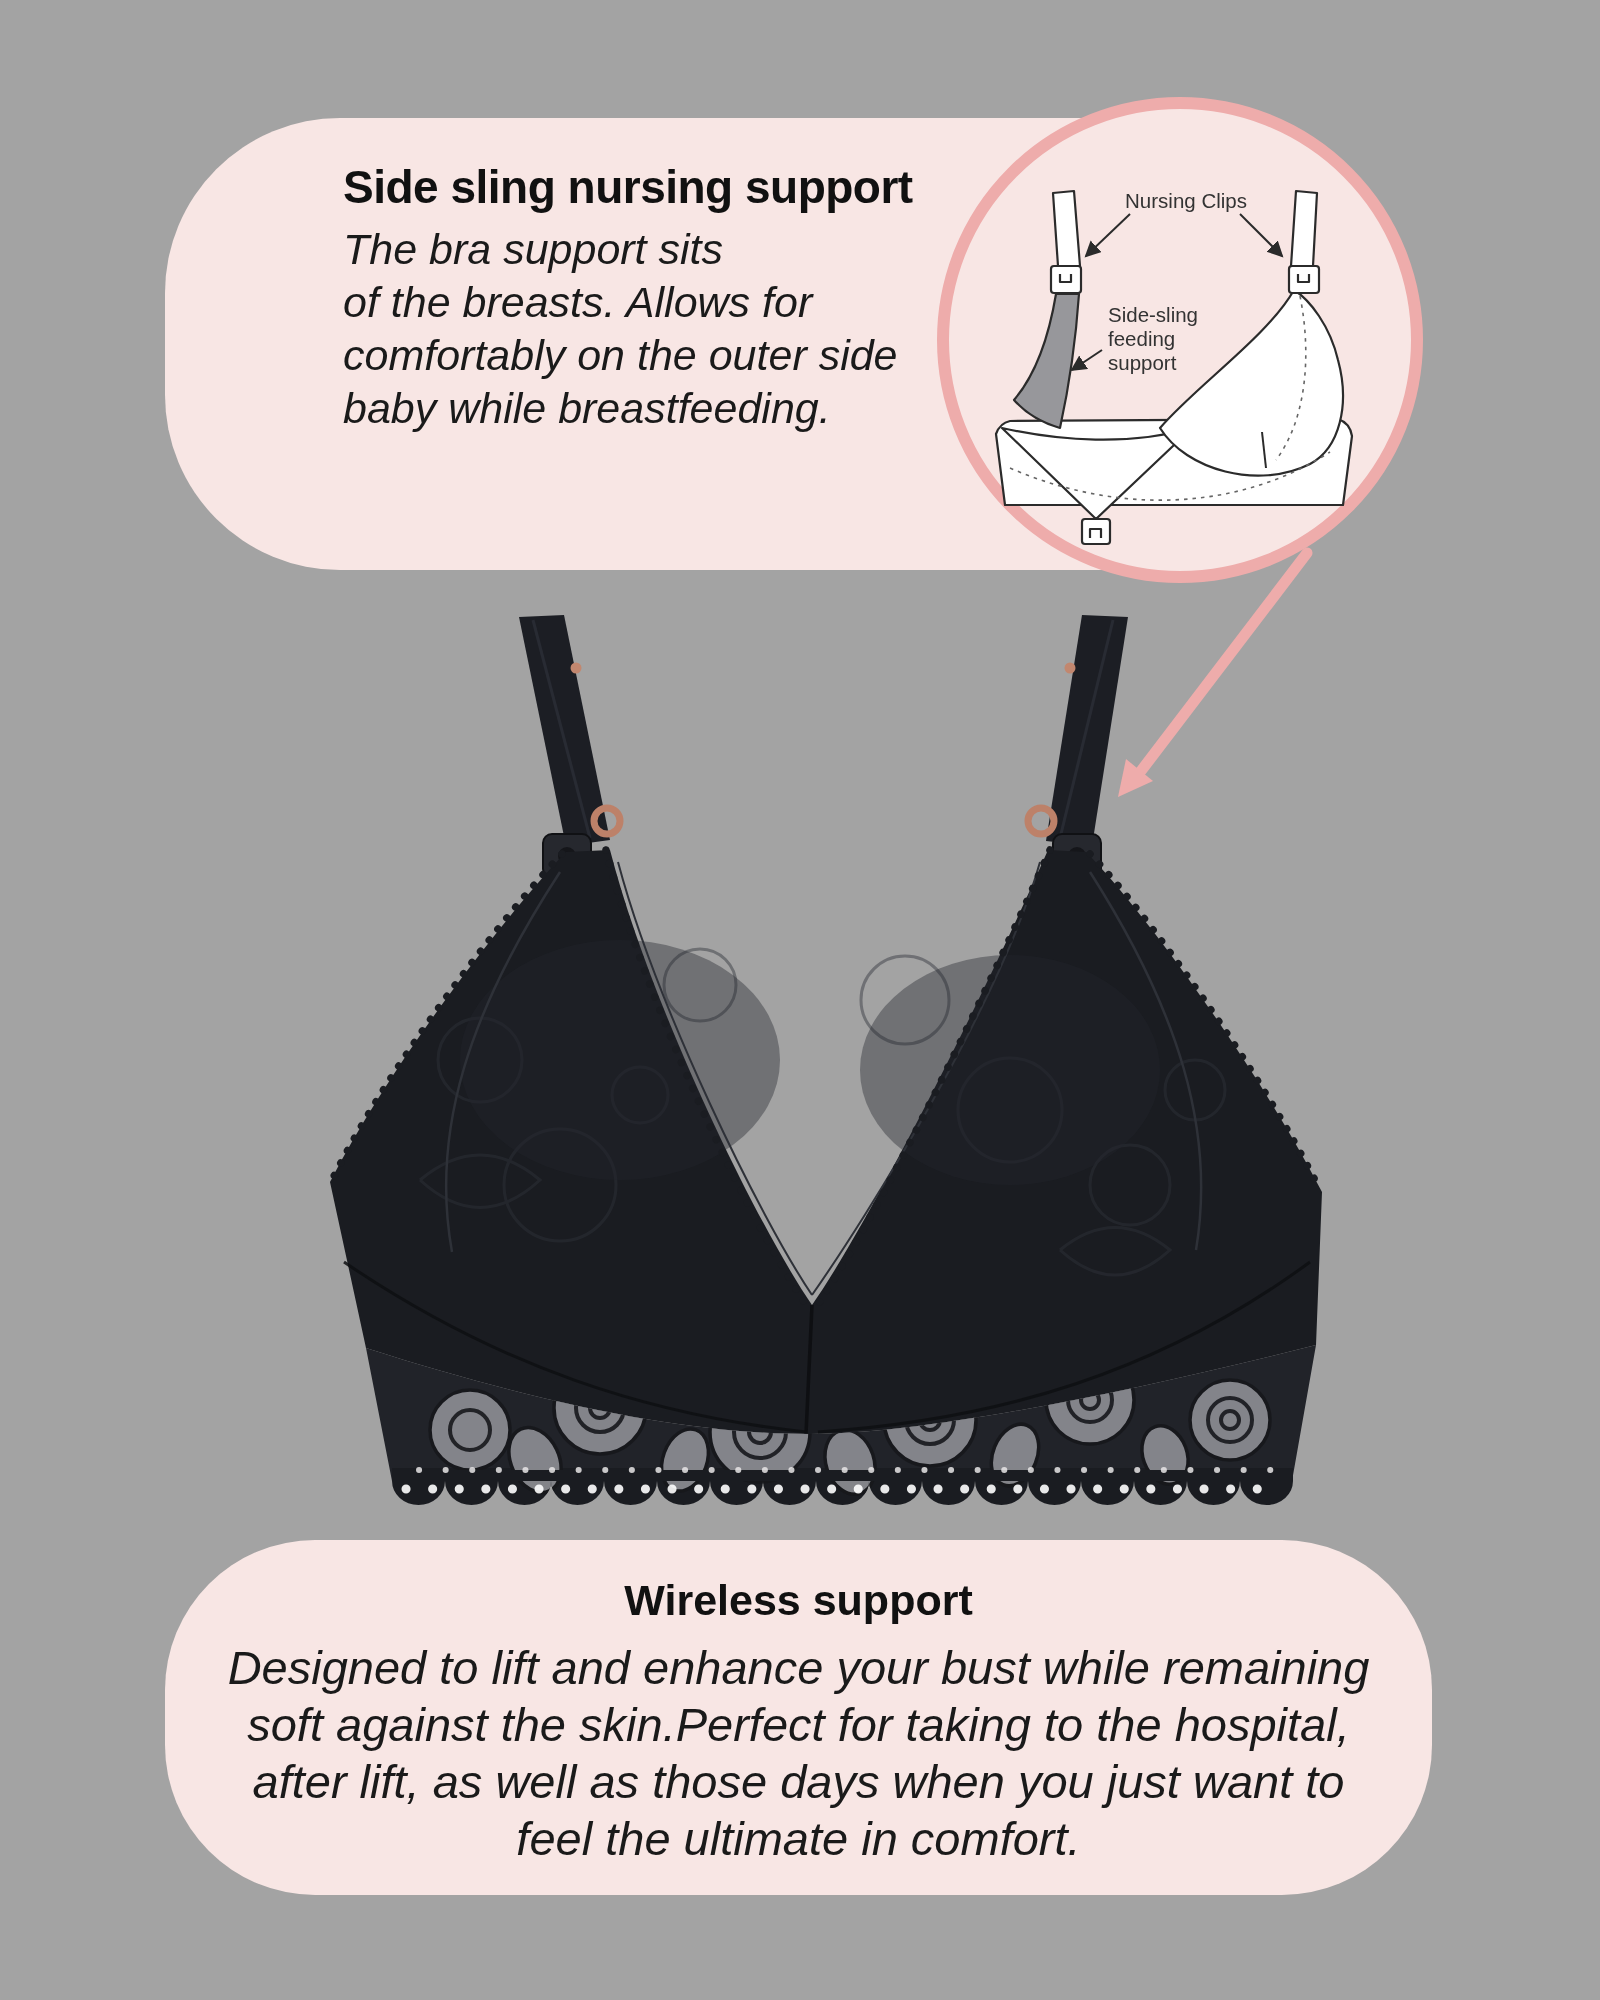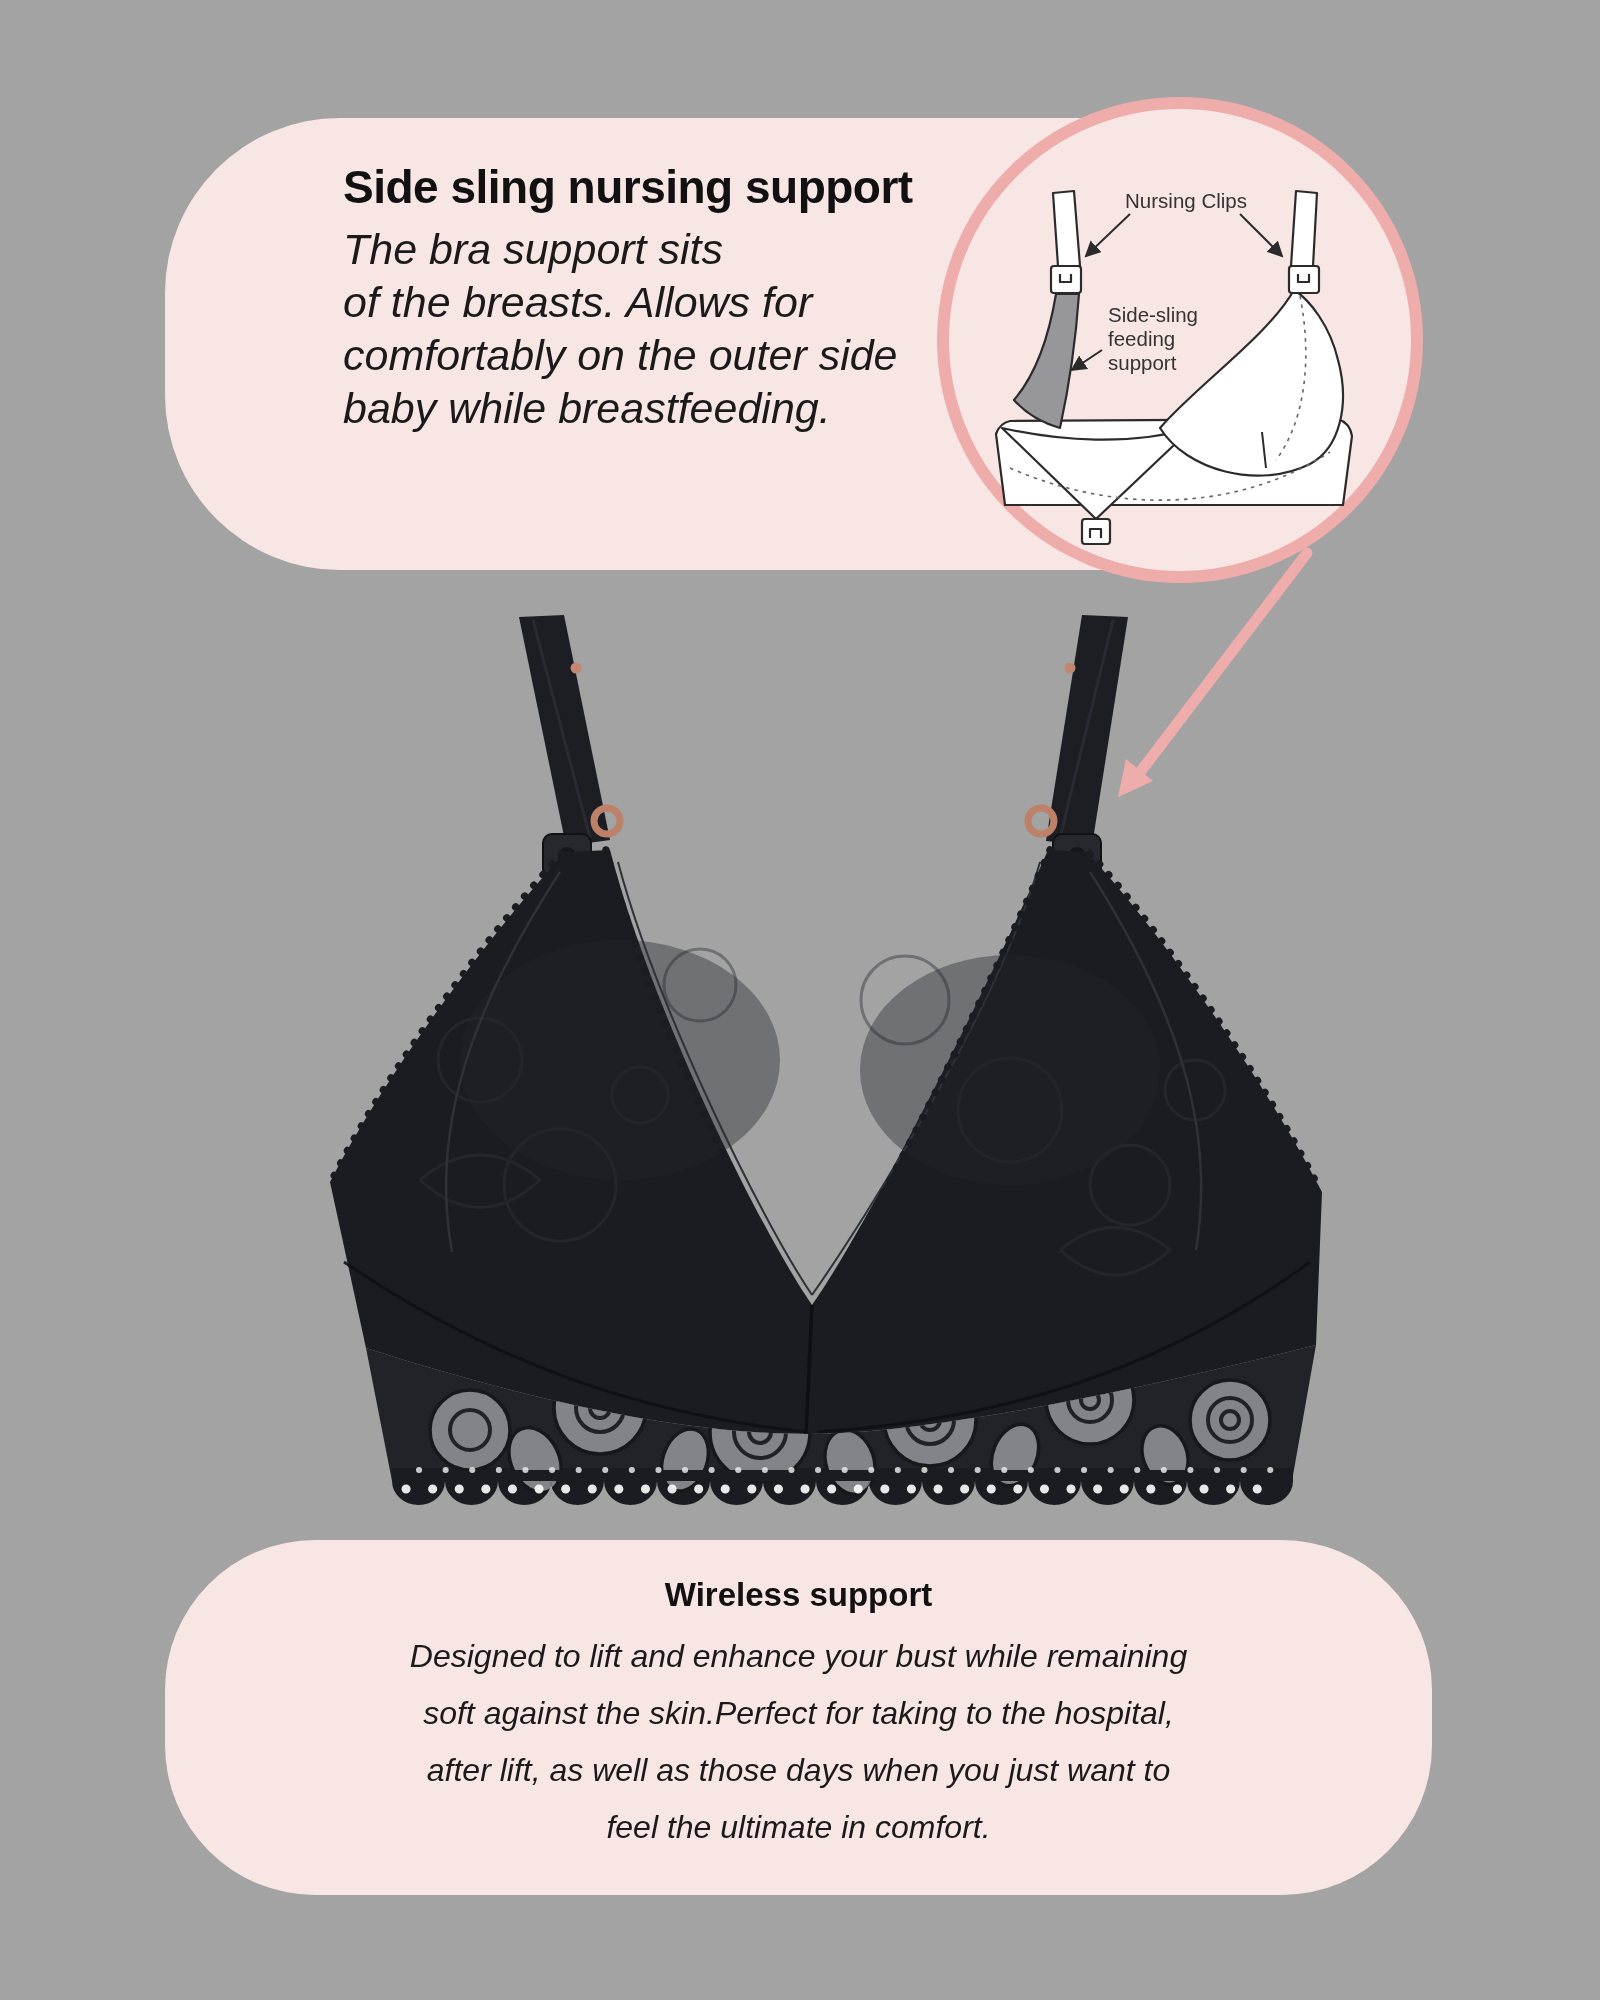--- a/index.html
+++ b/index.html
@@ -32,24 +32,24 @@
     margin:0 0 10px 0;white-space:nowrap;
   }
   .callout-top .line{
     display:block;font-style:italic;font-size:43px;line-height:53px;
     color:#1a1a1a;white-space:nowrap;
   }
   .callout-bottom{
     position:absolute;left:165px;top:1576px;width:1267px;text-align:center;
   }
   .callout-bottom .title{
-    font-size:33px;font-weight:700;color:#111;margin:0 0 14px 0;
+    font-size:43px;font-weight:700;color:#111;margin:0 0 14px 0;
   }
   .callout-bottom .line{
-    display:block;font-style:italic;font-size:32px;line-height:57px;color:#1a1a1a;
+    display:block;font-style:italic;font-size:47px;line-height:57px;color:#1a1a1a;
   }
   svg.art{position:absolute;left:0;top:0;z-index:2;}
   .diagram-label{
     font-family:"Liberation Sans", sans-serif;
     font-size:20.5px;fill:#333333;
   }
 </style>
 </head>
 <body>
 

